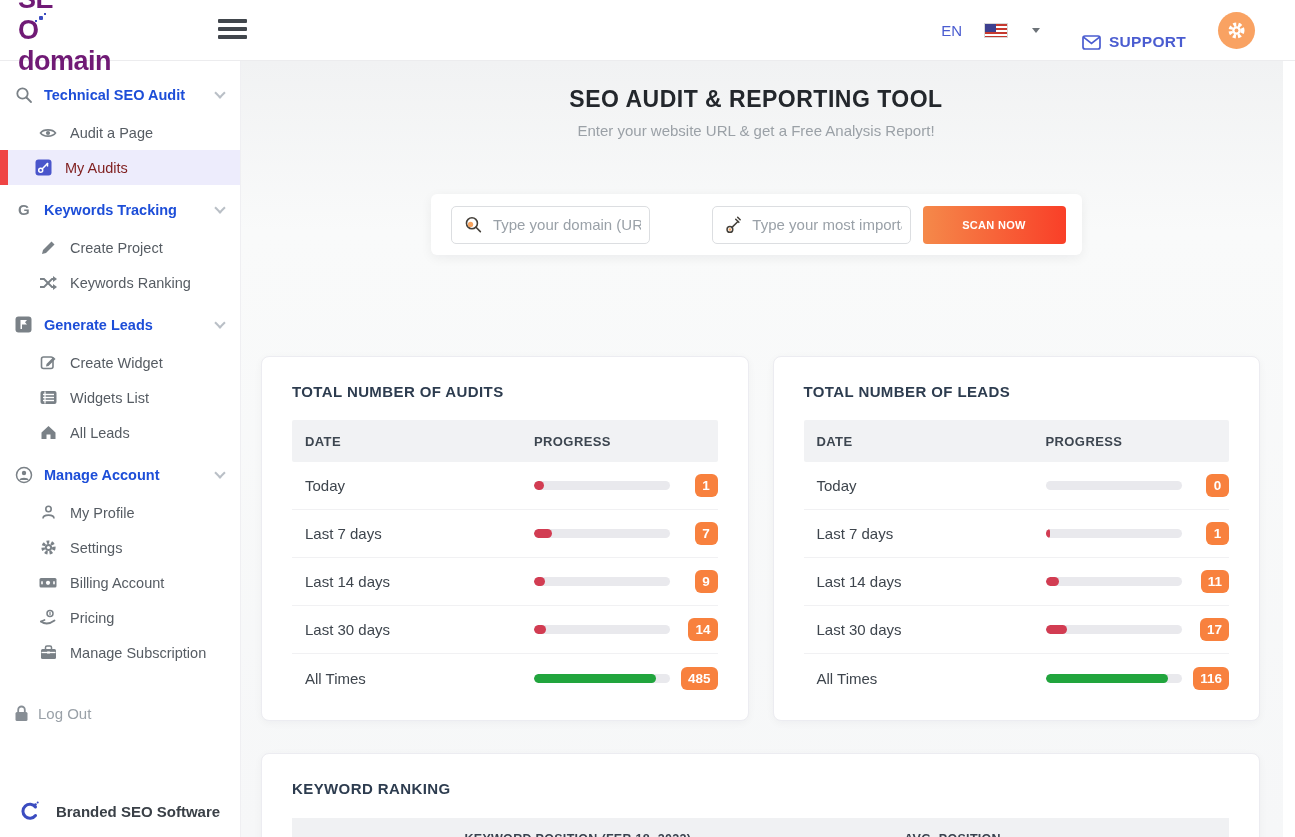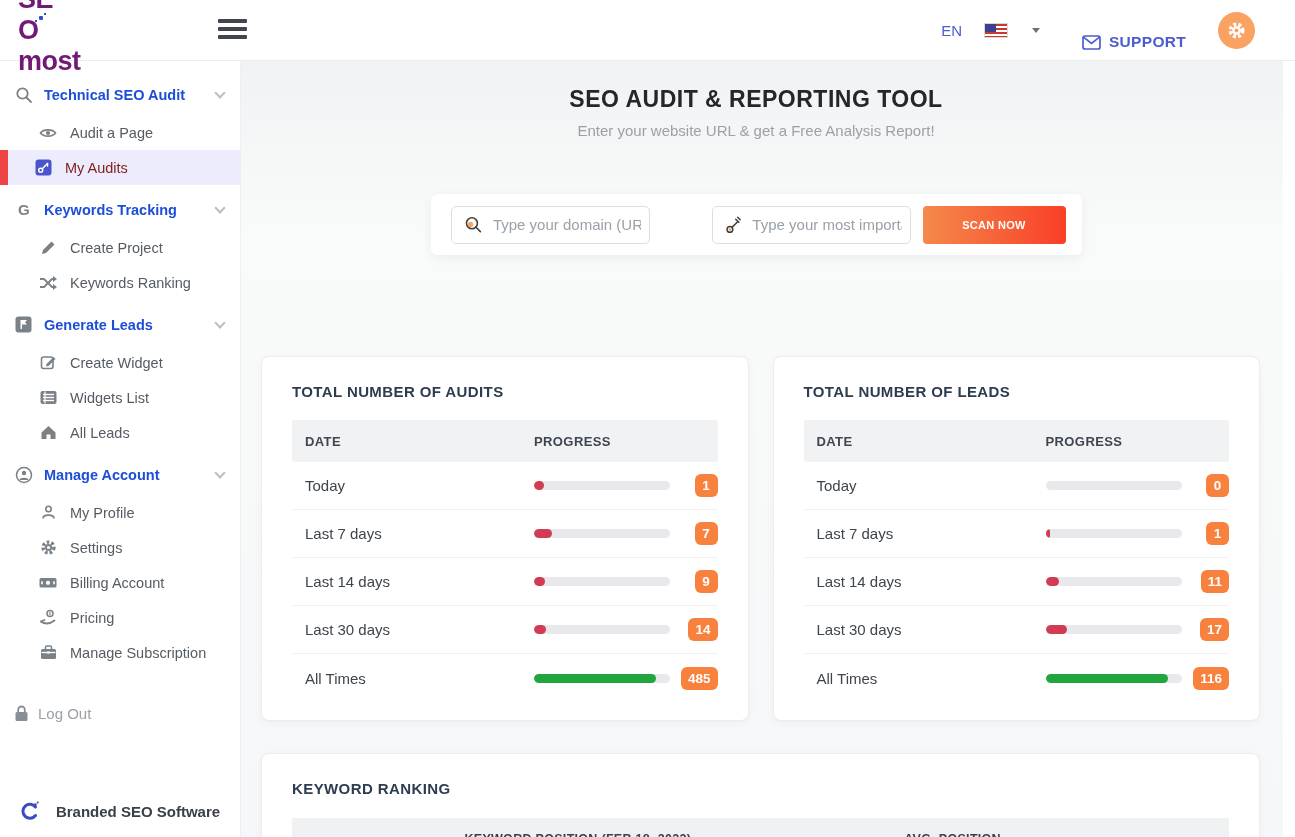--- a/index.html
+++ b/index.html
@@ -88,21 +88,21 @@
 
   svg { display:block; }
 </style>
 </head>
 <body>
 
 <div class="app-header">
   <div class="logo">
     <span>SE</span>
       <span class="logo-o"><span>O</span><span class="logo-dots"></span></span>
-      <span>most</span>
+      <span>domain</span>
   </div>
   <div class="hamburger">
     <div></div>
       <div></div>
       <div style="margin-bottom:0"></div>
   </div>
   <div class="header-right">
     <div class="lang">
       <span class="lang-label">EN</span>
       <span class="flag"></span>

